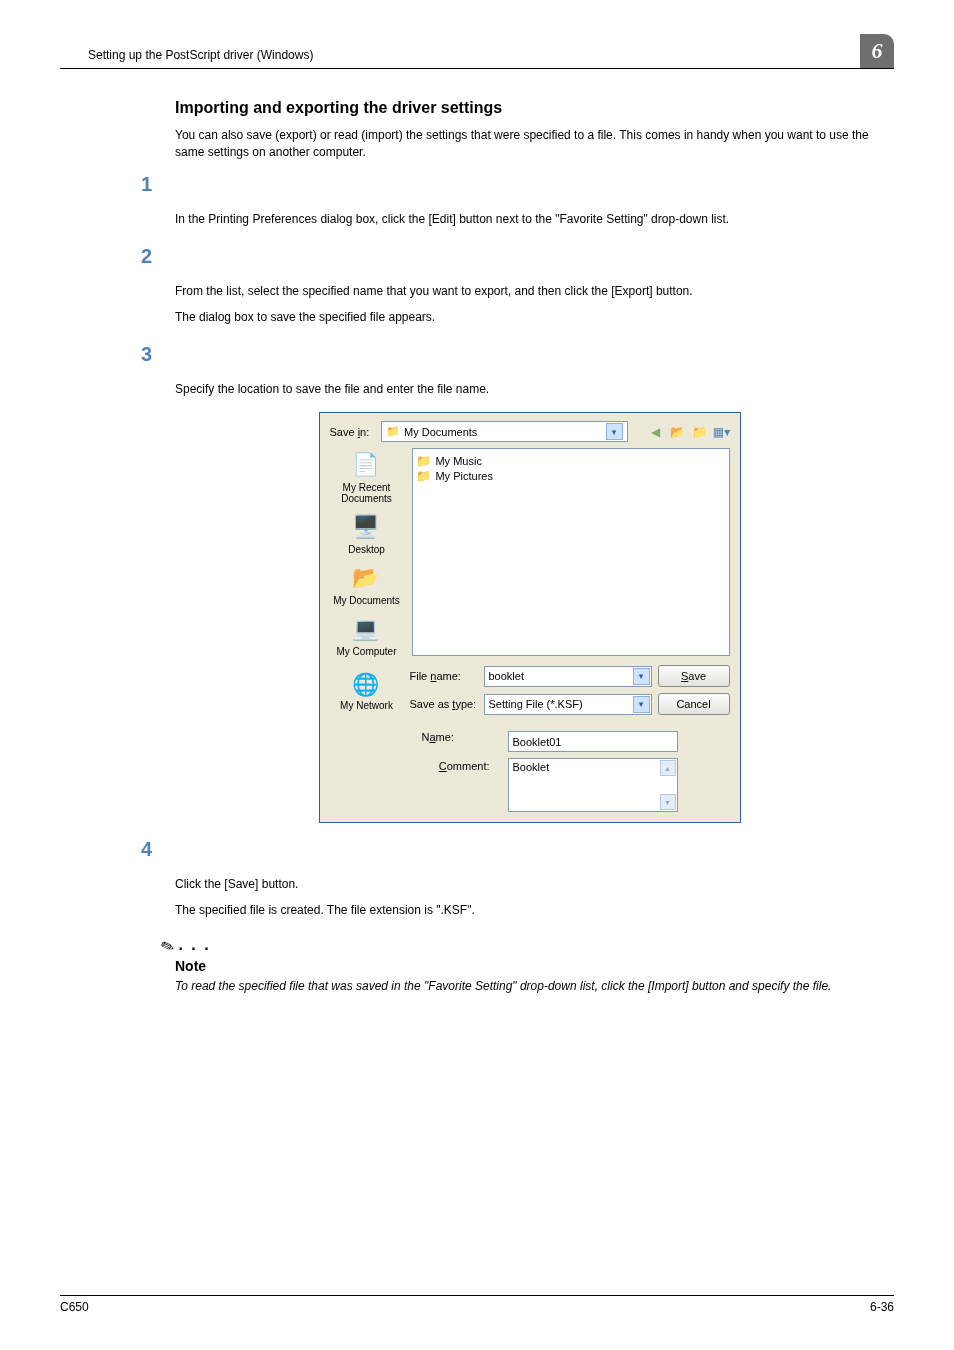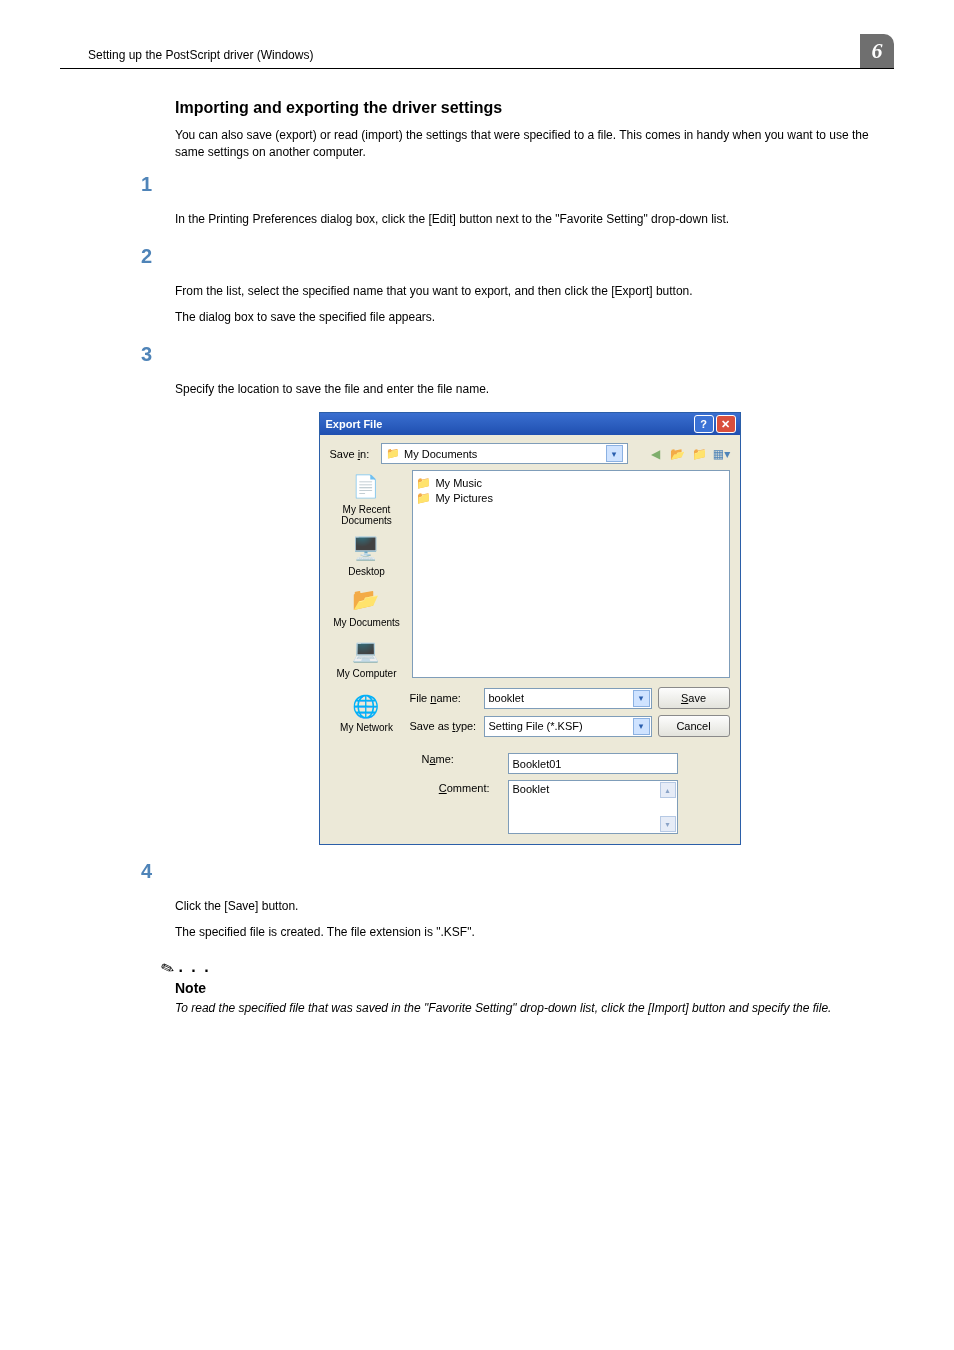--- a/index.html
+++ b/index.html
@@ -92,27 +92,20 @@
     </div>
 
     <div class="step">
       <div class="step-num">3</div>
       <div class="step-body">
           <p>Specify the location to save the file and enter the file name.</p>
         </div>
     </div>
 
     <div class="dialog">
-      <div class="title-bar">
-        <span class="title-text">Export File</span>
-        <div class="title-btns">
-          <div class="title-btn help">?</div>
-          <div class="title-btn close">✕</div>
-        </div>
-      </div>
       <div class="dlg-body">
         <div class="row-save-in">
           <span class="lbl">Save <u class="ul">i</u>n:</span>
           <div class="select" style="flex:1;">
             <span>📁</span>
             <span>My Documents</span>
             <span class="dropdown-arrow">▾</span>
           </div>
           <div class="nav-icons">
             <span class="nav-ico" style="color:#7fae6c;">◀</span>
@@ -204,13 +197,17 @@
       <div class="note-icon-row">
         <span class="note-pen">✎</span>
         <span class="note-dots">. . .</span>
       </div>
       <div class="note-label">Note</div>
       <div class="note-text">To read the specified file that was saved in the "Favorite Setting" drop-down list, click the [Import] button and specify the file.</div>
     </div>
 
   </div>
 
+  <div class="ftr-line">
+    <span>C650</span>
+    <span>6-36</span>
+  </div>
 </div>
 
 </body></html>

